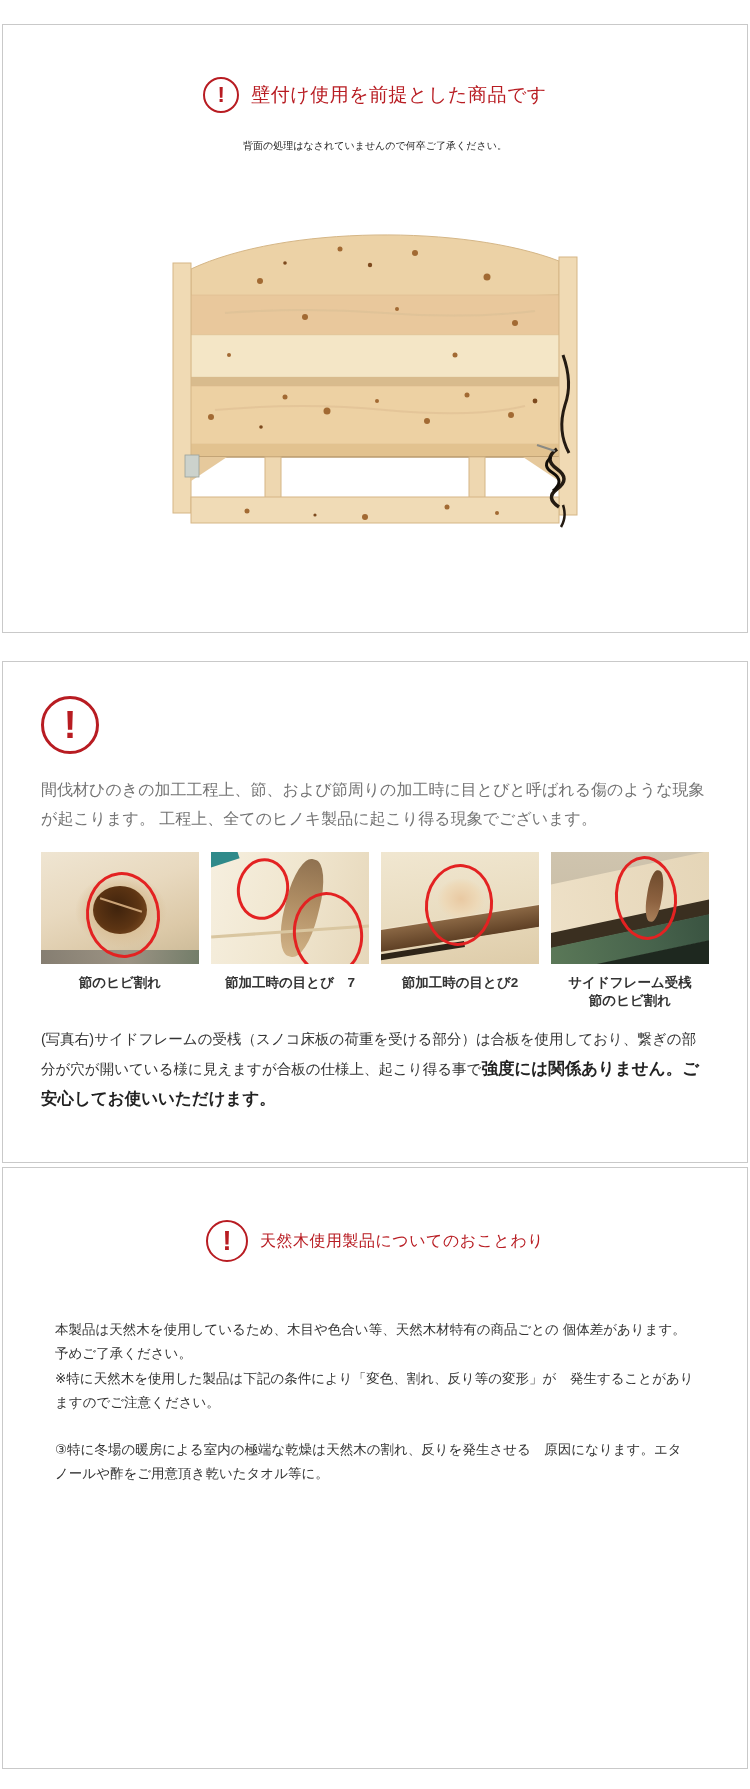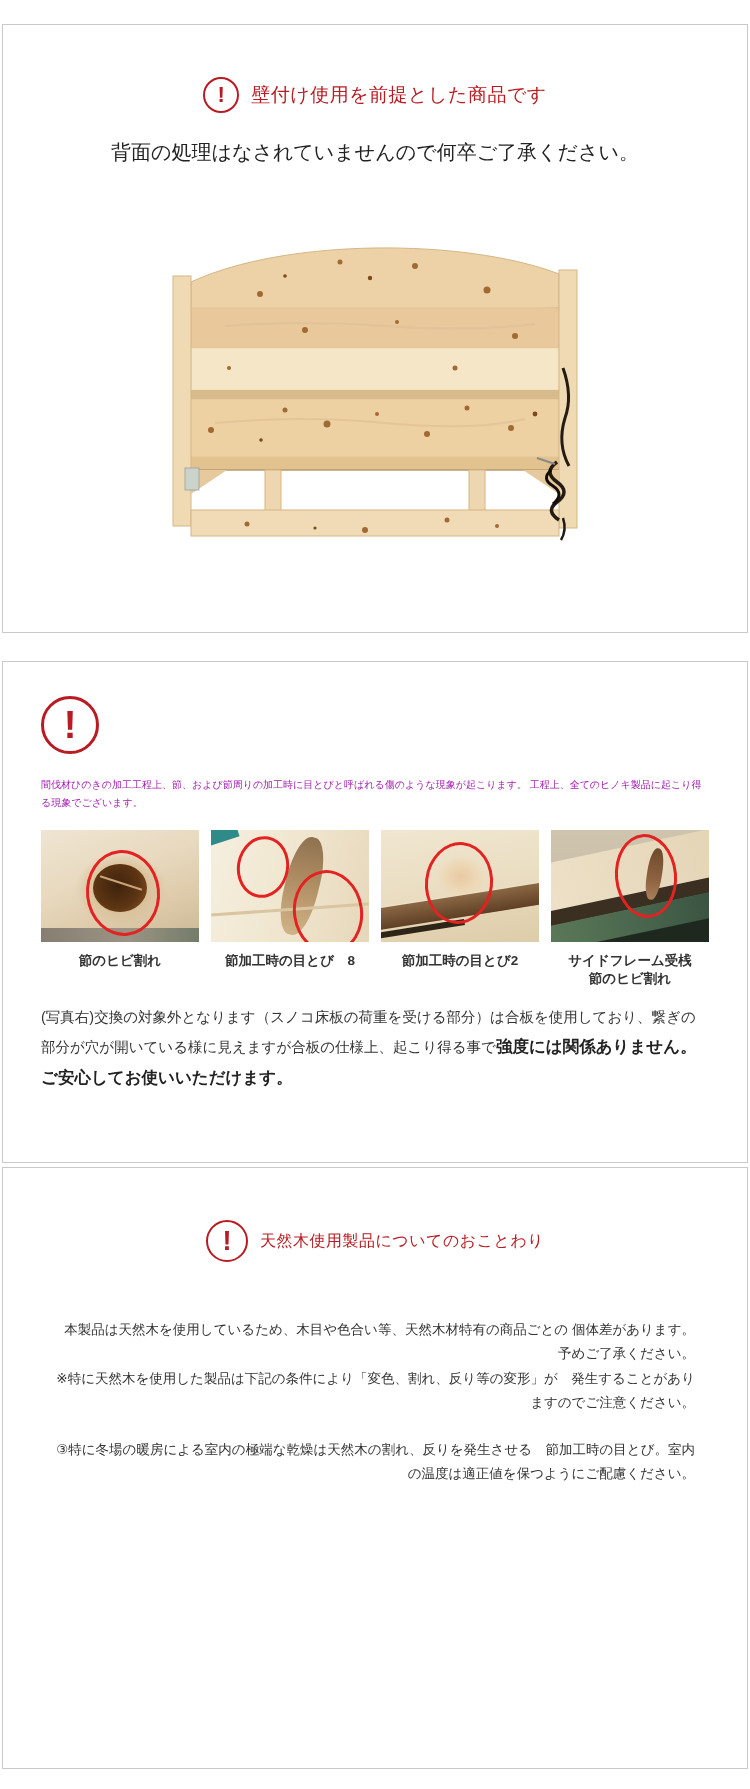--- a/index.html
+++ b/index.html
@@ -38,26 +38,26 @@
   
   .hdr-center{display:flex;align-items:center;justify-content:center;gap:12px;}
   .hdr-left{display:flex;align-items:center;gap:14px;}
   .red-title{color:#b81c22;font-weight:normal;}
   .t1{font-size:19px;letter-spacing:.5px;}
   .t2{font-size:20px;letter-spacing:.2px;line-height:1.35;}
   .t3{font-size:16px;letter-spacing:.5px;}
 
   
   .card1 .hdr-center{margin-top:52px;}
-  .sub-note{margin-top:26px;text-align:center;font-size:20px;color:#222;}
+  .sub-note{margin-top:26px;text-align:center;font-size:10px;color:#222;}
   .bed-wrap{margin:52px auto 0;width:420px;height:332px;}
 
   
   .card2 .hdr-left{margin-top:34px;}
-  .body-text{font-size:10px;line-height:1.8;color:#a21caf;white-space:pre-line;}
+  .body-text{font-size:16px;line-height:1.8;color:#737373;white-space:pre-line;}
   .intro{margin-top:22px;}
   .photo-row{margin-top:18px;display:flex;justify-content:space-between;}
   .photo-col{width:158px;}
   .photo{position:relative;width:158px;height:112px;overflow:hidden;background:#eee;}
   .caption{margin-top:10px;text-align:center;font-weight:bold;font-size:13.5px;line-height:1.35;white-space:pre-line;color:#333;}
   .note{margin-top:16px;font-size:14.5px;line-height:1.85;color:#333;}
   .note strong{font-size:16.5px;font-weight:bold;color:#222;}
 
   .ring{position:absolute;border:3px solid #e32222;border-radius:50%;}
 
@@ -102,21 +102,21 @@
   .photo4 .s3{position:absolute;left:-20px;top:77px;width:220px;height:26px;transform:rotate(-12deg);
     background:linear-gradient(90deg,#5e7c5a 0%,#47634c 55%,#31493a 100%);}
   .photo4 .s4{position:absolute;left:-20px;top:103px;width:220px;height:34px;transform:rotate(-12deg);background:#1e281f;}
   .photo4 .streak{position:absolute;left:96px;top:18px;width:15px;height:52px;border-radius:45%;
     background:linear-gradient(180deg,#6d4a2c 0%,#8d6240 60%,#a9805a 100%);transform:rotate(9deg);}
   .ring4{left:64px;top:4px;width:56px;height:78px;transform:rotate(-5deg);}
 
   
   .card3 .hdr-center{margin-top:52px;}
   .para-block{margin-top:56px;}
-  .para{font-size:13.5px;line-height:1.8;color:#333;white-space:pre-line;margin:0 0 23px 0;text-align:right;}
+  .para{font-size:13.5px;line-height:1.8;color:#333;white-space:pre-line;margin:0 0 23px 0;}
 </style>
 </head>
 <body>
 
 <div class="page">
 
   <section class="card card1">
     <div class="hdr-center">
       <span class="alert-icon alert-sm">!</span>
       <span class="red-title t1">壁付け使用を前提とした商品です</span>
@@ -213,21 +213,21 @@
       </figure>
 
       <figure class="photo-col" style="margin:0">
         <div class="photo photo2">
           <div class="teal"></div>
           <div class="streak"></div>
           <div class="grain"></div>
           <div class="ring ring2a"></div>
           <div class="ring ring2b"></div>
         </div>
-        <figcaption class="caption">節加工時の目とび　8</figcaption>
+        <figcaption class="caption">節加工時の目とび　7</figcaption>
       </figure>
 
       <figure class="photo-col" style="margin:0">
         <div class="photo photo3">
           <div class="plane"></div>
           <div class="patch"></div>
           <div class="band"></div>
           <div class="lower"></div>
           <div class="slat"></div>
           <div class="ring ring3"></div>
@@ -243,29 +243,29 @@
           <div class="s4"></div>
           <div class="streak"></div>
           <div class="ring ring4"></div>
         </div>
         <figcaption class="caption">サイドフレーム受桟
 節のヒビ割れ</figcaption>
       </figure>
 
     </div>
 
-    <p class="note"><span>(写真右)交換の対象外となります（スノコ床板の荷重を受ける部分）は合板を使用しており、繋ぎの部分が穴が開いている様に見えますが合板の仕様上、起こり得る事で</span><strong>強度には関係ありません。ご安心してお使いいただけます。</strong></p>
+    <p class="note"><span>(写真右)サイドフレームの受桟（スノコ床板の荷重を受ける部分）は合板を使用しており、繋ぎの部分が穴が開いている様に見えますが合板の仕様上、起こり得る事で</span><strong>強度には関係ありません。ご安心してお使いいただけます。</strong></p>
   </section>
 
   <section class="card card3">
     <div class="hdr-center">
       <span class="alert-icon alert-md">!</span>
       <span class="red-title t3">天然木使用製品についてのおことわり</span>
     </div>
 
     <div class="para-block">
       <p class="para">本製品は天然木を使用しているため、木目や色合い等、天然木材特有の商品ごとの 個体差があります。予めご了承ください。
 ※特に天然木を使用した製品は下記の条件により「変色、割れ、反り等の変形」が　発生することがありますのでご注意ください。</p>
-      <p class="para">③特に冬場の暖房による室内の極端な乾燥は天然木の割れ、反りを発生させる　節加工時の目とび。室内の温度は適正値を保つようにご配慮ください。</p>
+      <p class="para">③特に冬場の暖房による室内の極端な乾燥は天然木の割れ、反りを発生させる　原因になります。エタノールや酢をご用意頂き乾いたタオル等に。</p>
     </div>
   </section>
 
 </div>
 
 </body></html>

